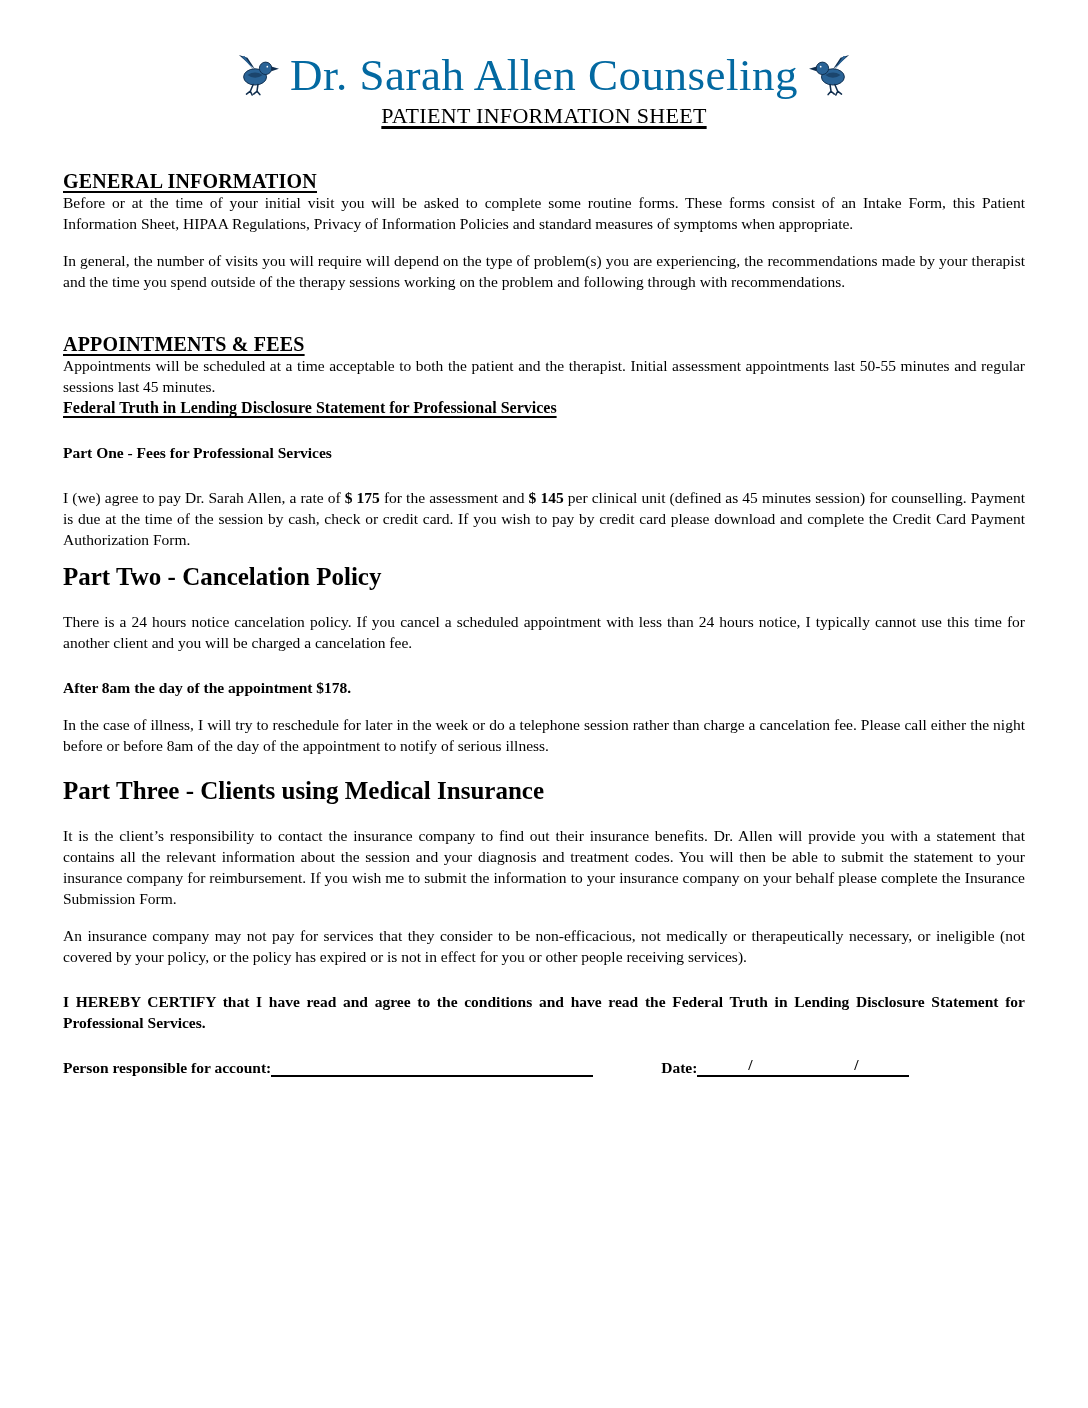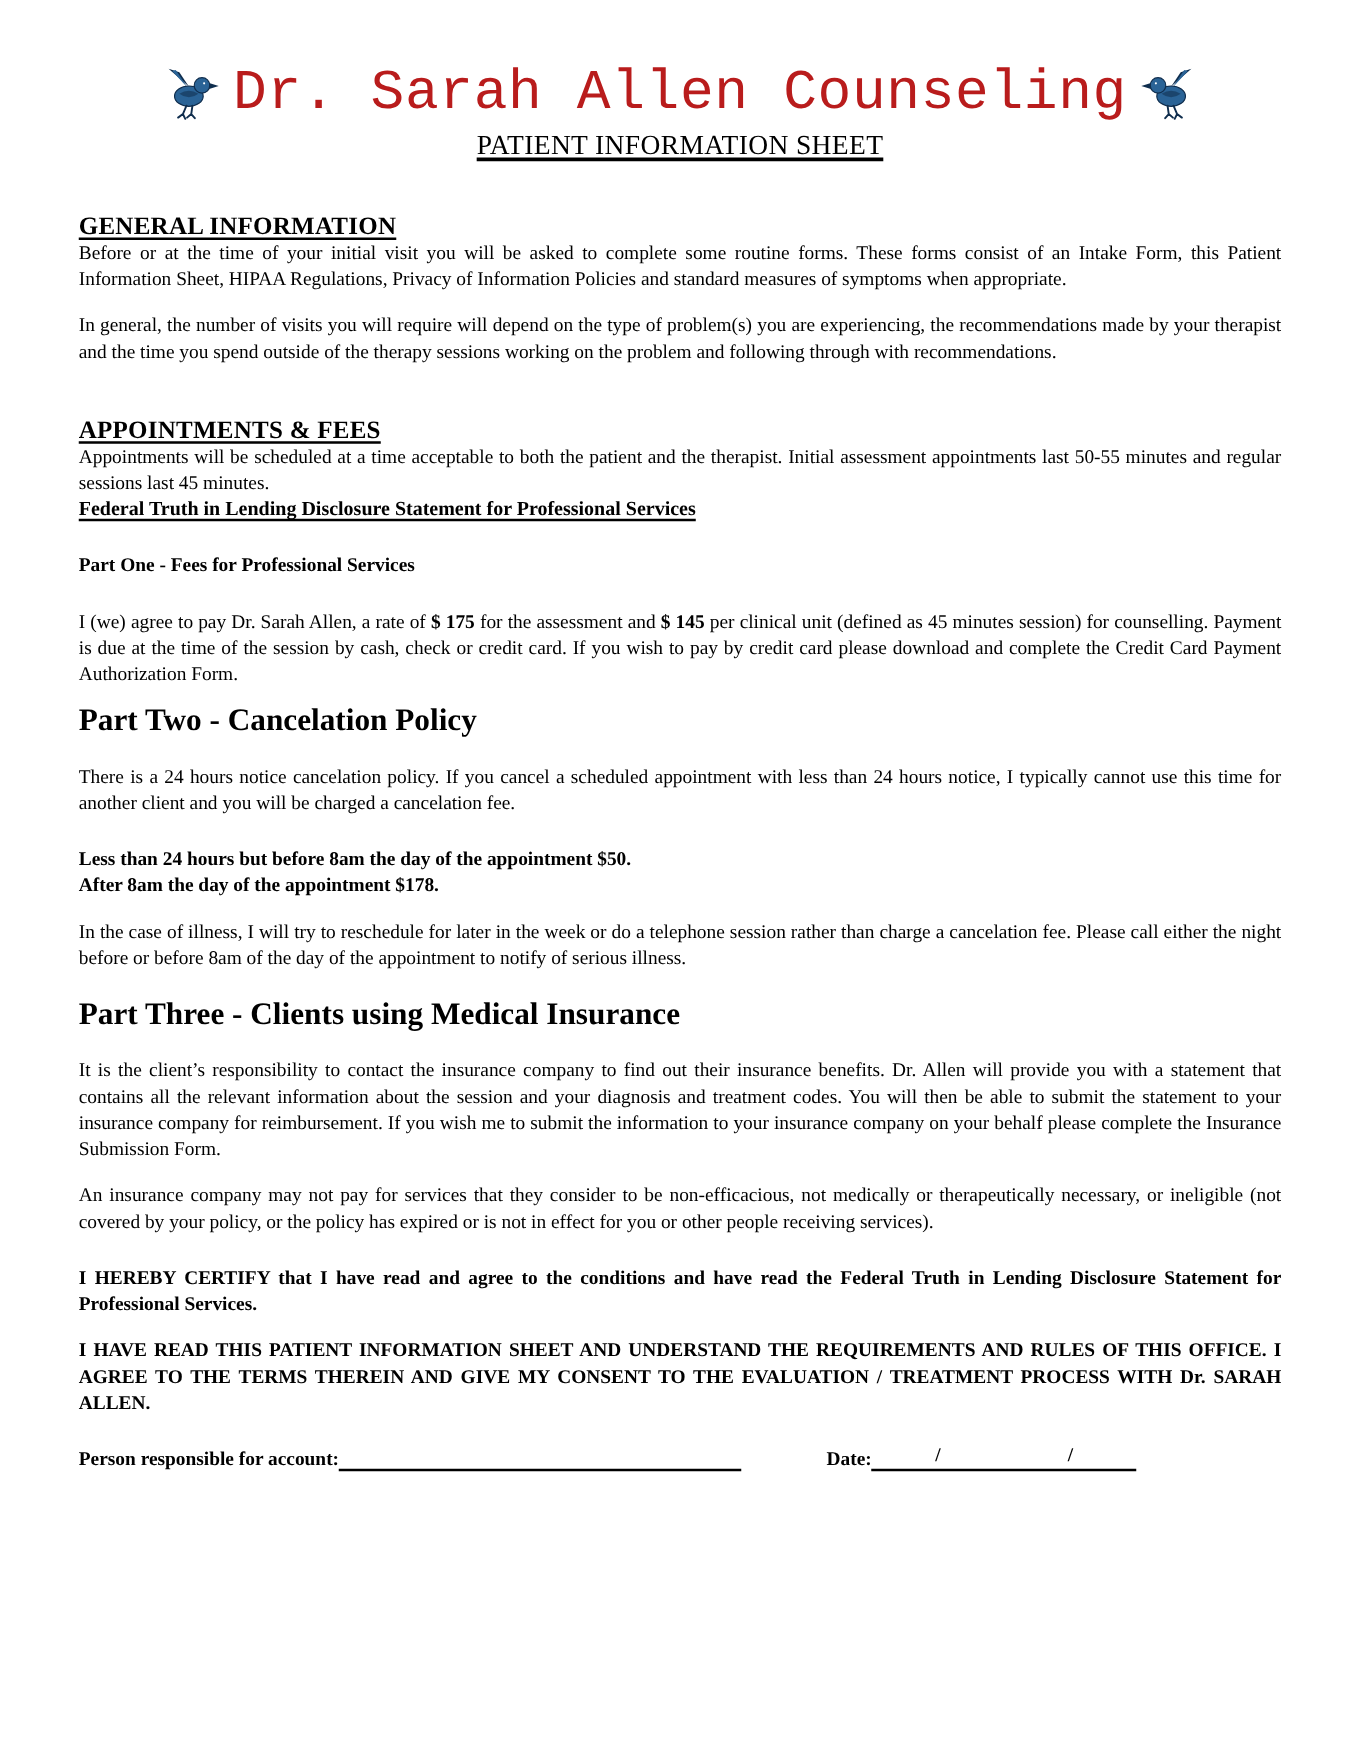--- a/index.html
+++ b/index.html
@@ -23,25 +23,24 @@
   .header { text-align: center; }
   .title-row {
     display: flex;
     align-items: center;
     justify-content: center;
     gap: 10px;
   }
   .practice-name {
     font-size: 45px;
     font-weight: 400;
-    color: #b91c1c;
+    color: #0369a1;
     line-height: 1.12;
     letter-spacing: 0.5px;
     white-space: nowrap;
-    font-family: Liberation Mono, monospace;
   }
   .bird { width: 46px; height: 42px; flex: none; }
   .bird.mirrored { transform: scaleX(-1); }
   .doc-title {
     margin-top: 3px;
     font-size: 22px;
     font-weight: 400;
     text-decoration: underline;
     text-decoration-thickness: 2.5px;
     text-underline-offset: 3px;
@@ -143,31 +142,29 @@
     <p class="body m-top-md">Appointments will be scheduled at a time acceptable to both the patient and the therapist. Initial assessment appointments last 50-55 minutes and regular sessions last 45 minutes.</p>
 
     <h3 class="sub-heading-underline m-top-md">Federal Truth in Lending Disclosure Statement for Professional Services</h3>
 
     <h4 class="part-heading-sm m-top-sm">Part One - Fees for Professional Services</h4>
     <p class="body m-top-sm"><span>I (we) agree to pay Dr. Sarah Allen, a rate of </span><span class="bold">$ 175</span><span> for the assessment and </span><span class="bold">$ 145</span><span> per clinical unit (defined as 45 minutes session) for counselling. Payment is due at the time of the session by cash, check or credit card. If you wish to pay by credit card please download and complete the Credit Card Payment Authorization Form.</span></p>
 
     <h3 class="part-heading-lg m-top-xs">Part Two - Cancelation Policy</h3>
     <p class="body m-top-sm">There is a 24 hours notice cancelation policy. If you cancel a scheduled appointment with less than 24 hours notice, I typically cannot use this time for another client and you will be charged a cancelation fee.</p>
     <div class="m-top-sm">
-      <div class="bold">Less than 24 hours but before 8am the day of the appointment $50.</div>
       <div class="bold">After 8am the day of the appointment $178.</div>
     </div>
     <p class="body m-top-xs">In the case of illness, I will try to reschedule for later in the week or do a telephone session rather than charge a cancelation fee. Please call either the night before or before 8am of the day of the appointment to notify of serious illness.</p>
 
     <h3 class="part-heading-lg m-top-sm">Part Three - Clients using Medical Insurance</h3>
     <p class="body m-top-sm">It is the client’s responsibility to contact the insurance company to find out their insurance benefits. Dr. Allen will provide you with a statement that contains all the relevant information about the session and your diagnosis and treatment codes. You will then be able to submit the statement to your insurance company for reimbursement. If you wish me to submit the information to your insurance company on your behalf please complete the Insurance Submission Form.</p>
     <p class="body m-top-xs">An insurance company may not pay for services that they consider to be non-efficacious, not medically or therapeutically necessary, or ineligible (not covered by your policy, or the policy has expired or is not in effect for you or other people receiving services).</p>
 
     <p class="body bold m-top-sm">I HEREBY CERTIFY that I have read and agree to the conditions and have read the Federal Truth in Lending Disclosure Statement for Professional Services.</p>
-    <p class="body bold m-top-xs">I HAVE READ THIS PATIENT INFORMATION SHEET AND UNDERSTAND THE REQUIREMENTS AND RULES OF THIS OFFICE. I AGREE TO THE TERMS THEREIN AND GIVE MY CONSENT TO THE EVALUATION / TREATMENT PROCESS WITH Dr. SARAH ALLEN.</p>
 
     <div class="sig-row">
       <span>Person responsible for account:</span>
         <span class="fill-line account-line"></span>
       <span class="date-label">Date:</span>
         <span class="fill-line date-line">
           <span class="slash">/</span>
           <span class="slash">/</span>
         </span>
     </div>

